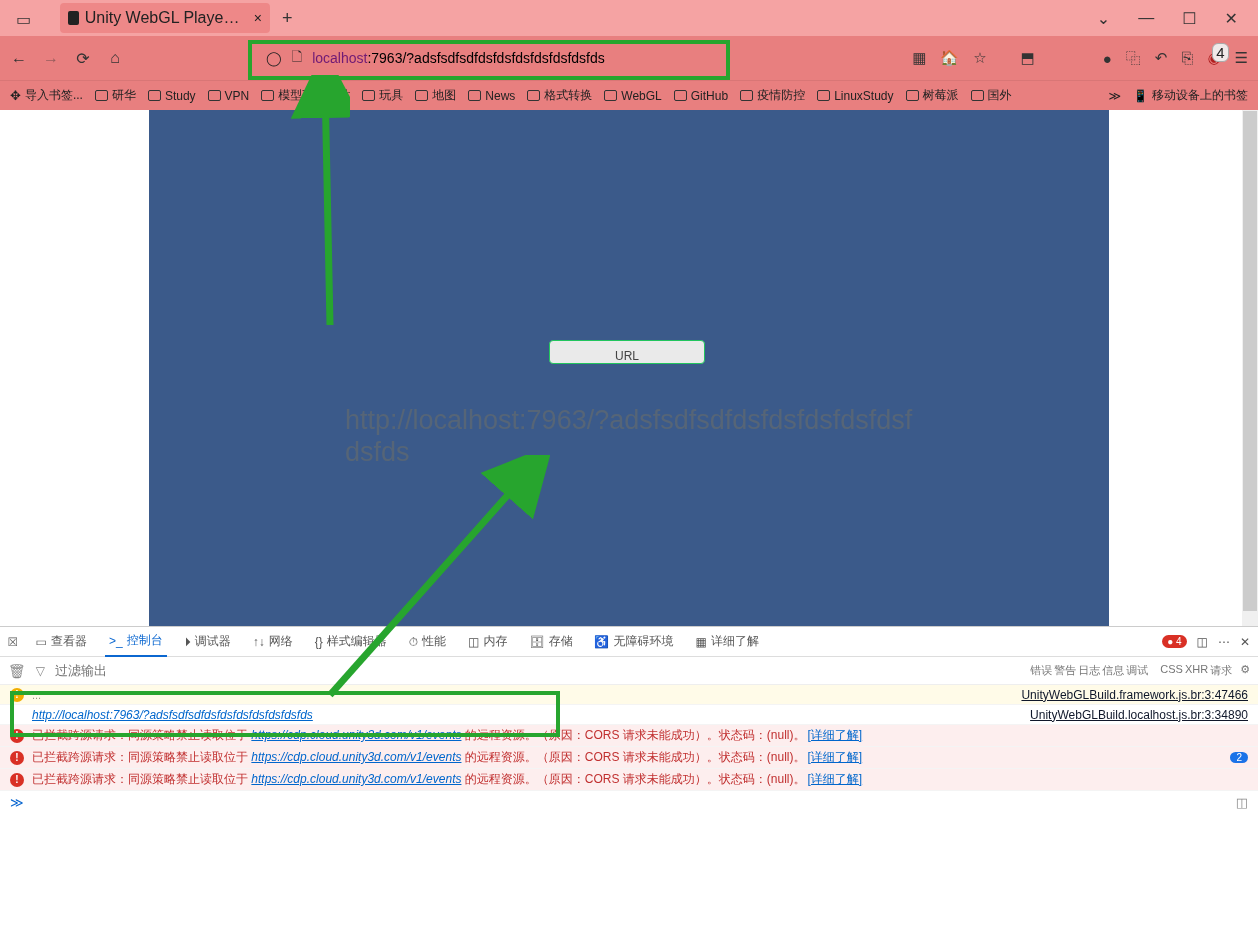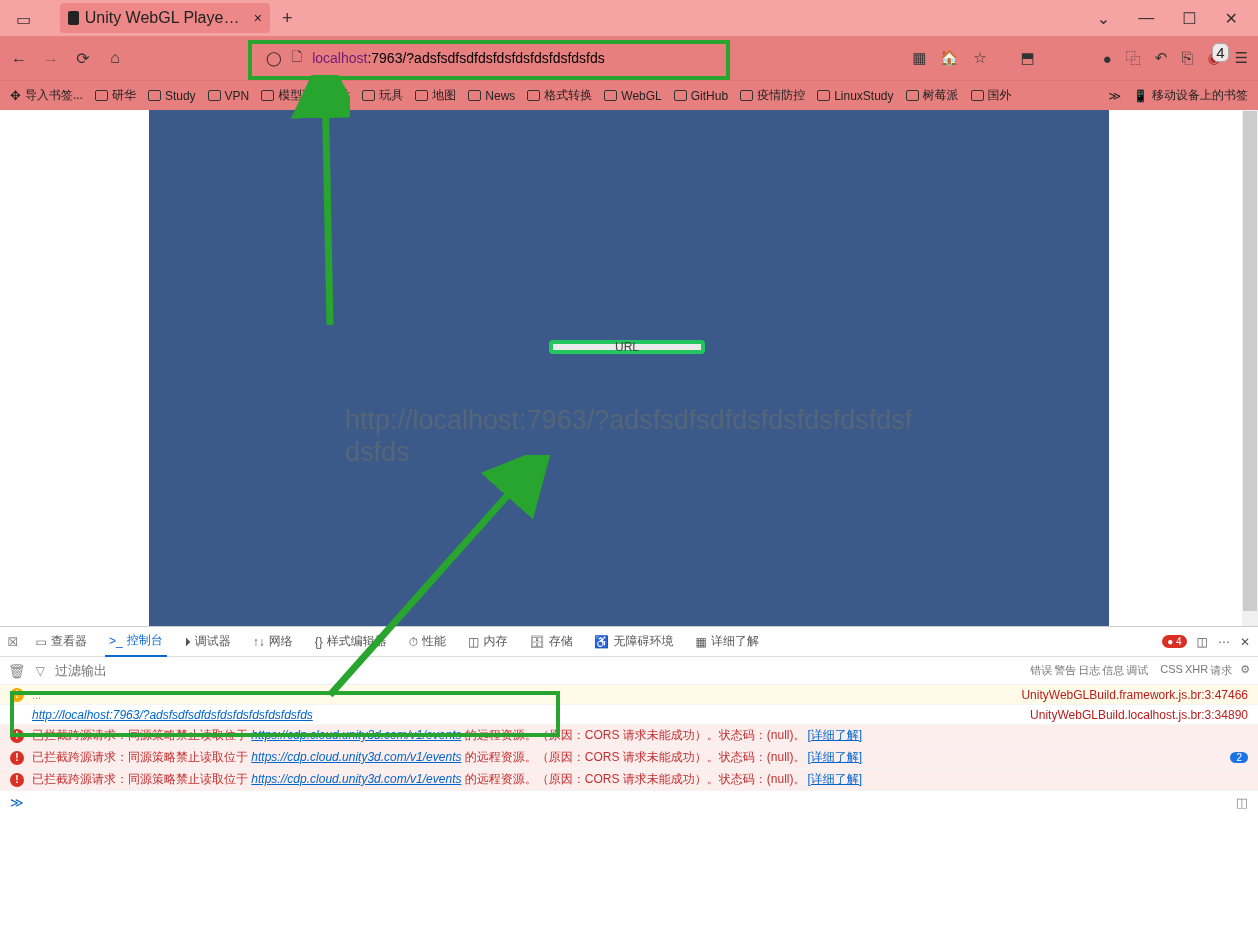--- a/index.html
+++ b/index.html
@@ -24,41 +24,41 @@
 .badge-wrap{position:relative}
 .badge{position:absolute;top:-6px;right:-8px;background:#f0e9e9;color:#222;font-size:10px;border-radius:6px;padding:0 3px;border:1px solid #aaa}
 .bookbar{height:30px;background:#e87f7f;display:flex;align-items:center;padding:0 10px;gap:12px;font-size:12px;color:#222;border-top:1px solid #d97676}
 .bm{display:flex;align-items:center;gap:4px;white-space:nowrap}
 .bm-folder{width:13px;height:11px;border:1px solid #333;border-radius:2px;display:inline-block}
 .bm-star{font-size:13px}
 .spacer{flex:1}
 .mobile-bm{display:flex;align-items:center;gap:4px}
 .content{height:516px;background:#fff;display:flex;justify-content:center;position:relative}
 .unity-canvas{width:960px;height:516px;background:#3b5a8a;position:relative}
-.unity-btn{position:absolute;left:400px;top:230px;width:156px;height:14px;background:#eaeaea;border:4px solid #22c55e;border-radius:4px;display:flex;align-items:center;justify-content:center;font-size:12px;color:#444}
+.unity-btn{position:absolute;left:400px;top:230px;width:156px;height:24px;background:#eaeaea;border:1px solid #22c55e;border-radius:4px;display:flex;align-items:flex-end;justify-content:center;font-size:12px;color:#444}
 .unity-url{position:absolute;left:196px;top:294px;font-size:27px;color:#566577;line-height:1.2;max-width:570px;word-break:break-all;font-weight:400}
 .scrollbar-v{position:absolute;right:0;top:110px;width:16px;height:516px;background:#f0f0f0}
 .scrollbar-v .thumb{width:14px;height:500px;background:#ccc;margin:1px}
 .devtools{border-top:1px solid #ccc}
 .dt-tabs{height:30px;display:flex;align-items:center;padding:0 8px;gap:14px;font-size:12px;color:#555;border-bottom:1px solid #ddd}
 .dt-tab{display:flex;align-items:center;gap:4px;padding:0 4px;height:30px}
 .dt-tab.active{color:#0b67d0;border-bottom:2px solid #0b67d0}
 .dt-right{margin-left:auto;display:flex;gap:10px;align-items:center}
 .err-badge{background:#d93025;color:#fff;border-radius:8px;font-size:10px;padding:1px 5px}
 .dt-filter{height:28px;display:flex;align-items:center;padding:0 8px;gap:10px;font-size:12px;color:#888;border-bottom:1px solid #eee}
 .dt-filter input{border:none;outline:none;font-size:13px;flex:0 0 200px}
 .dt-cat{margin-left:auto;display:flex;gap:2px;font-size:11px;color:#777}
 .console-rows{font-family:Consolas,monospace;font-size:12px}
 .crow{display:flex;align-items:center;padding:2px 10px;border-bottom:1px solid #f4f4f4;min-height:20px}
 .crow.warn{background:#fffbe8}
 .crow.err{background:#fdeeee}
 .crow .icon{width:14px;height:14px;border-radius:50%;margin-right:8px;display:inline-flex;align-items:center;justify-content:center;color:#fff;font-size:10px;font-weight:bold}
 .crow.err .icon{background:#d93025}
 .crow.warn .icon{background:#f0ad00;color:#fff}
-.crow .src{margin-left:auto;color:#b91c1c;white-space:nowrap}
+.crow .src{margin-left:auto;color:#0f172a;text-decoration:underline;white-space:nowrap}
 .crow a.inner{color:#0066cc;text-decoration:underline}
 .crow .msg{color:#333}
 .crow.err .msg{color:#c13030}
 .crow .learn{color:#0066cc;text-decoration:underline;margin-left:2px}
 .count-badge{background:#1b73e8;color:#fff;border-radius:8px;padding:0 6px;font-size:10px;margin-left:8px}
 .annot-box2{position:absolute;left:10px;top:691px;width:550px;height:46px;border:4px solid #27a52e;z-index:60;pointer-events:none}
 .console-input{height:22px;display:flex;align-items:center;padding:0 10px;color:#888;font-size:13px}
 .console-input .chevs{color:#0b67d0;margin-right:6px}
 svg.arrow{position:absolute;z-index:55;pointer-events:none}
 .trash{font-size:14px}

